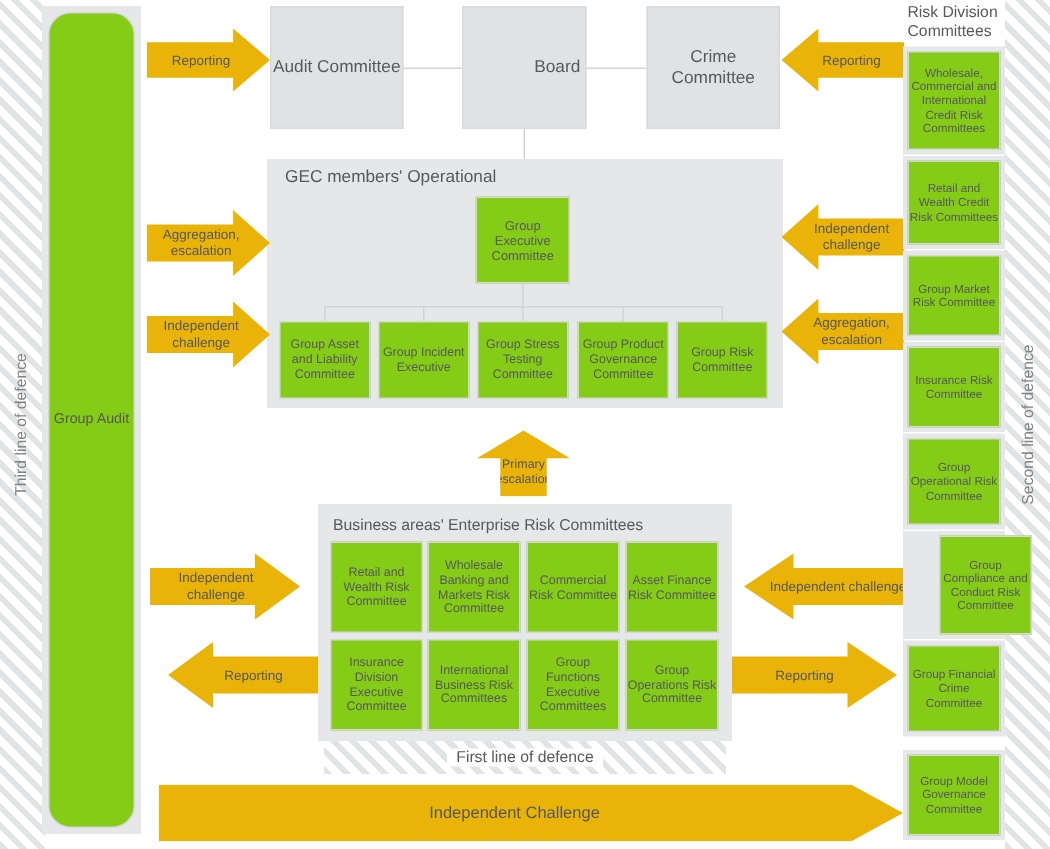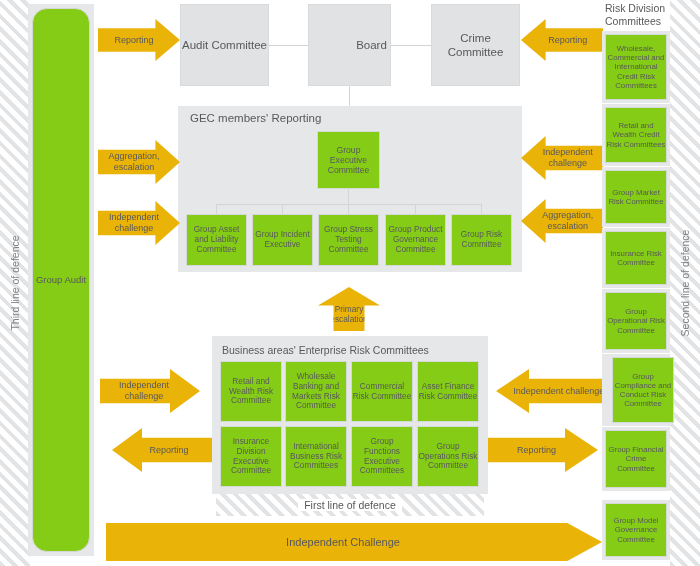--- a/index.html
+++ b/index.html
@@ -135,21 +135,21 @@
 
   <div class="arrow arrow-right" style="left:98px; top:19px; width:82px; height:42px; font-size:9px;">
     <span class="arrow-label-l">Reporting</span>
   </div>
   <div class="arrow arrow-left" style="left:521px; top:19px; width:82px; height:42px; font-size:9px;">
     <span class="arrow-label">Reporting</span>
   </div>
 
   <div class="abs panel" style="left:178px; top:106px; width:344px; height:166px;"></div>
   <div class="abs ttl" style="left:190px; top:110px; width:320px; height:18px; font-size:11.5px; color:#58595b;">
-    <span>GEC members' Reporting</span>
+    <span>GEC members' Operational</span>
   </div>
 
   <div class="abs wbox" style="left:317px; top:131px; width:63px; height:58px; font-size:8.6px;">
     <span>Group Executive Committee</span>
   </div>
 
   <div class="abs connector" style="left:348px; top:189px; width:1px; height:16px;"></div>
   <div class="abs connector" style="left:216px; top:204px; width:266px; height:1px;"></div>
   <div class="abs connector" style="left:216px; top:204px; width:1px; height:11px;"></div>
   <div class="abs connector" style="left:282px; top:204px; width:1px; height:11px;"></div>
@@ -265,21 +265,21 @@
   <div class="abs wbox" style="left:605px; top:231px; width:62px; height:54px; font-size:7.8px;">
     <span>Insurance Risk Committee</span>
   </div>
 
   <div class="abs" style="left:602px; top:289px; width:68px; height:64px; background:#e6e7e8;"></div>
   <div class="abs wbox" style="left:605px; top:292px; width:62px; height:58px; font-size:7.8px;">
     <span>Group Operational Risk Committee</span>
   </div>
 
   <div class="abs" style="left:602px; top:354px; width:68px; height:72px; background:#e6e7e8;"></div>
-  <div class="abs wbox" style="left:612px; top:357px; width:62px; height:66px; font-size:7.8px;">
+  <div class="abs wbox" style="left:626px; top:357px; width:62px; height:66px; font-size:7.8px;">
     <span>Group Compliance and Conduct Risk Committee</span>
   </div>
 
   <div class="abs" style="left:602px; top:427px; width:68px; height:64px; background:#e6e7e8;"></div>
   <div class="abs wbox" style="left:605px; top:430px; width:62px; height:58px; font-size:7.8px;">
     <span>Group Financial Crime Committee</span>
   </div>
 
   <div class="abs" style="left:602px; top:500px; width:68px; height:60px; background:#e6e7e8;"></div>
   <div class="abs wbox" style="left:605px; top:503px; width:62px; height:54px; font-size:7.8px;">

